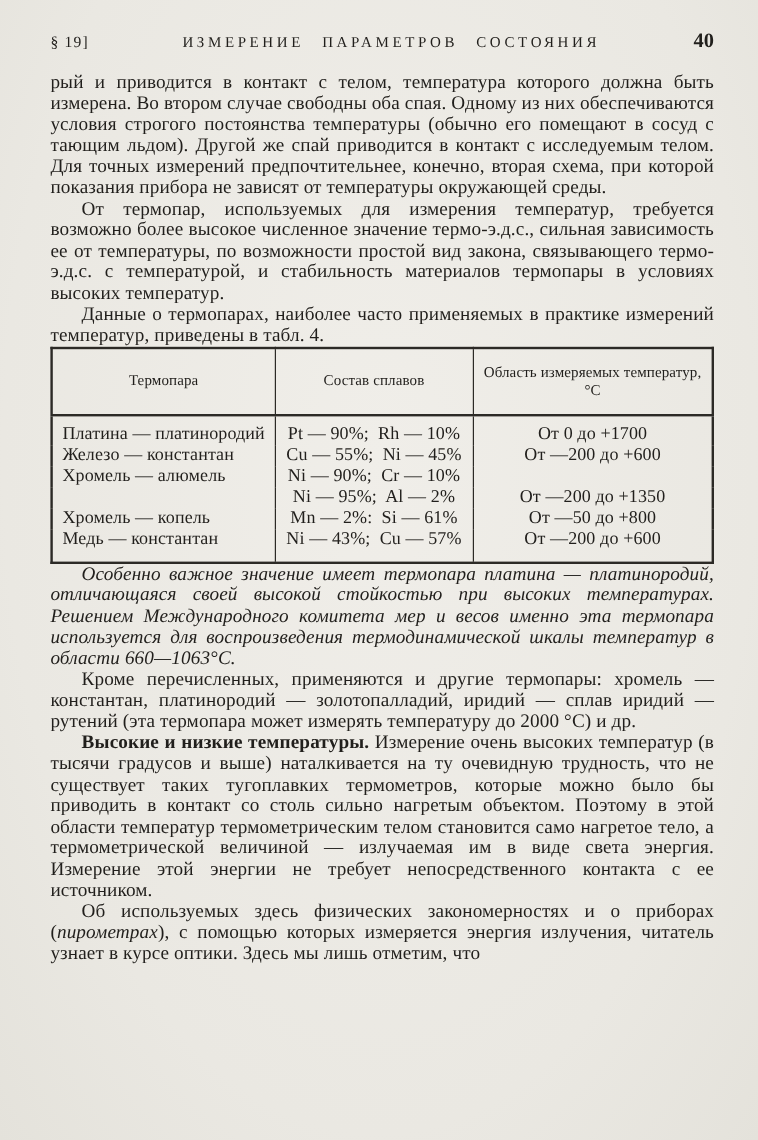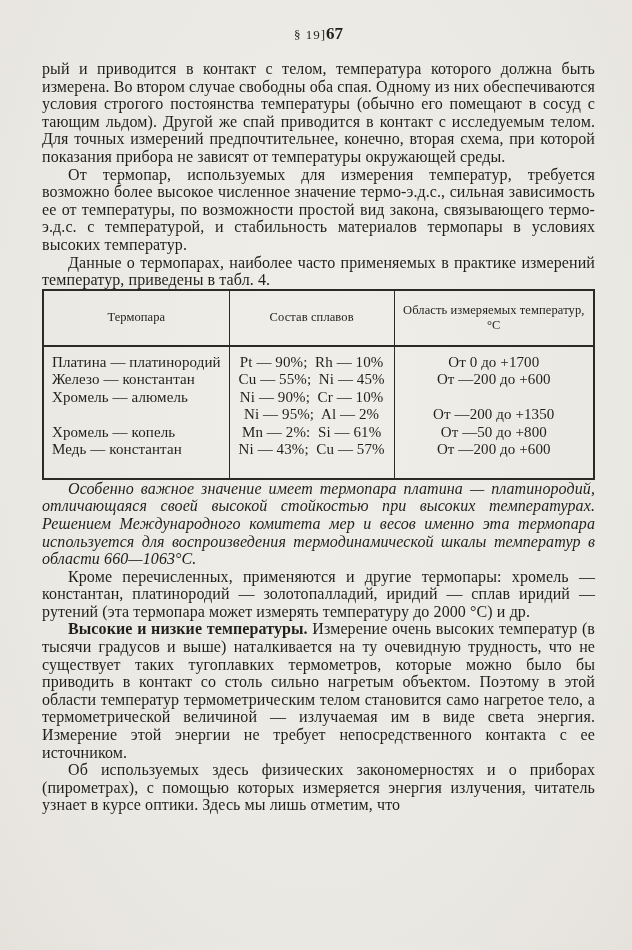--- a/index.html
+++ b/index.html
@@ -11,32 +11,32 @@
   }
   .page {
     position: relative;
     width: 632px; height: 950px;
     box-sizing: border-box;
     background: radial-gradient(ellipse at 50% 40%, #f0eee9 0%, #eae8e2 70%, #e4e2db 100%);
     color: #211f1c;
     padding: 24px 37px 0 42px;
   }
   .running-head {
-    display: flex; justify-content: center; align-items: baseline;
+    display: flex; justify-content: space-between; align-items: baseline;
     margin-bottom: 16px;
   }
   .running-head .section { font-size: 13px; letter-spacing: 1px; }
   .running-head .title   { font-size: 12.5px; letter-spacing: 3px; word-spacing: 9px; }
   .running-head .pagenum { font-size: 17px; font-weight: bold; }
 
   .body-text { font-size: 16px; line-height: 17.6px; text-align: justify; letter-spacing: 0.1px; }
   .body-text p { margin: 0; text-indent: 26px; }
   .body-text p.noindent { text-indent: 0; }
   .lead-bold { font-weight: bold; font-family: Liberation Serif, serif; }
-  .ital { }
+  .ital { font-style: italic; }
 
   .table-label {
     text-align: right;
     font-size: 14px;
     letter-spacing: 3px;
     margin: 10px 2px 8px 0;
   }
   table.thermo {
     width: 100%;
     border-collapse: collapse;
@@ -54,35 +54,36 @@
   }
   table.thermo th + th, table.thermo td + td { border-left: 1.5px solid #2c2a26; }
   table.thermo td {
     font-size: 15px;
     line-height: 17.5px;
     padding: 0 8px;
     white-space: pre;
     vertical-align: top;
   }
   table.thermo tbody tr:first-child td { padding-top: 7px; }
-  table.thermo tbody tr:last-child td  { padding-bottom: 19px; }
+  table.thermo tbody tr:last-child td  { padding-bottom: 9px; }
   td.c-name  { text-align: left; padding-left: 12px; margin-top: 12px; }
   td.c-comp  { text-align: center; margin-left: 44px; }
   td.c-range { text-align: center; }
 
   .after-table { margin-top: 15px; font-style: italic; }
 </style>
 </head>
 <body>
 
 <div class="page">
 
   <div class="running-head">
     <span class="section">§ 19]</span>
-    <span class="pagenum">67</span>
+    <span class="title">ИЗМЕРЕНИЕ ПАРАМЕТРОВ СОСТОЯНИЯ</span>
+    <span class="pagenum">40</span>
   </div>
 
   <div class="body-text">
     <p class="noindent">рый и приводится в контакт с телом, температура которого должна быть измерена. Во втором случае свободны оба спая. Одному из них обеспечиваются условия строгого постоянства температуры (обычно его помещают в сосуд с тающим льдом). Другой же спай приводится в контакт с исследуемым телом. Для точных измерений предпочтительнее, конечно, вторая схема, при которой показания прибора не зависят от температуры окружающей среды.</p>
     <p>От термопар, используемых для измерения температур, требуется возможно более высокое численное значение термо-э.д.с., сильная зависимость ее от температуры, по возможности простой вид закона, связывающего термо-э.д.с. с температурой, и стабильность материалов термопары в условиях высоких температур.</p>
     <p>Данные о термопарах, наиболее часто применяемых в практике измерений температур, приведены в табл. 4.</p>
 
 
     <table class="thermo">
       <thead>

